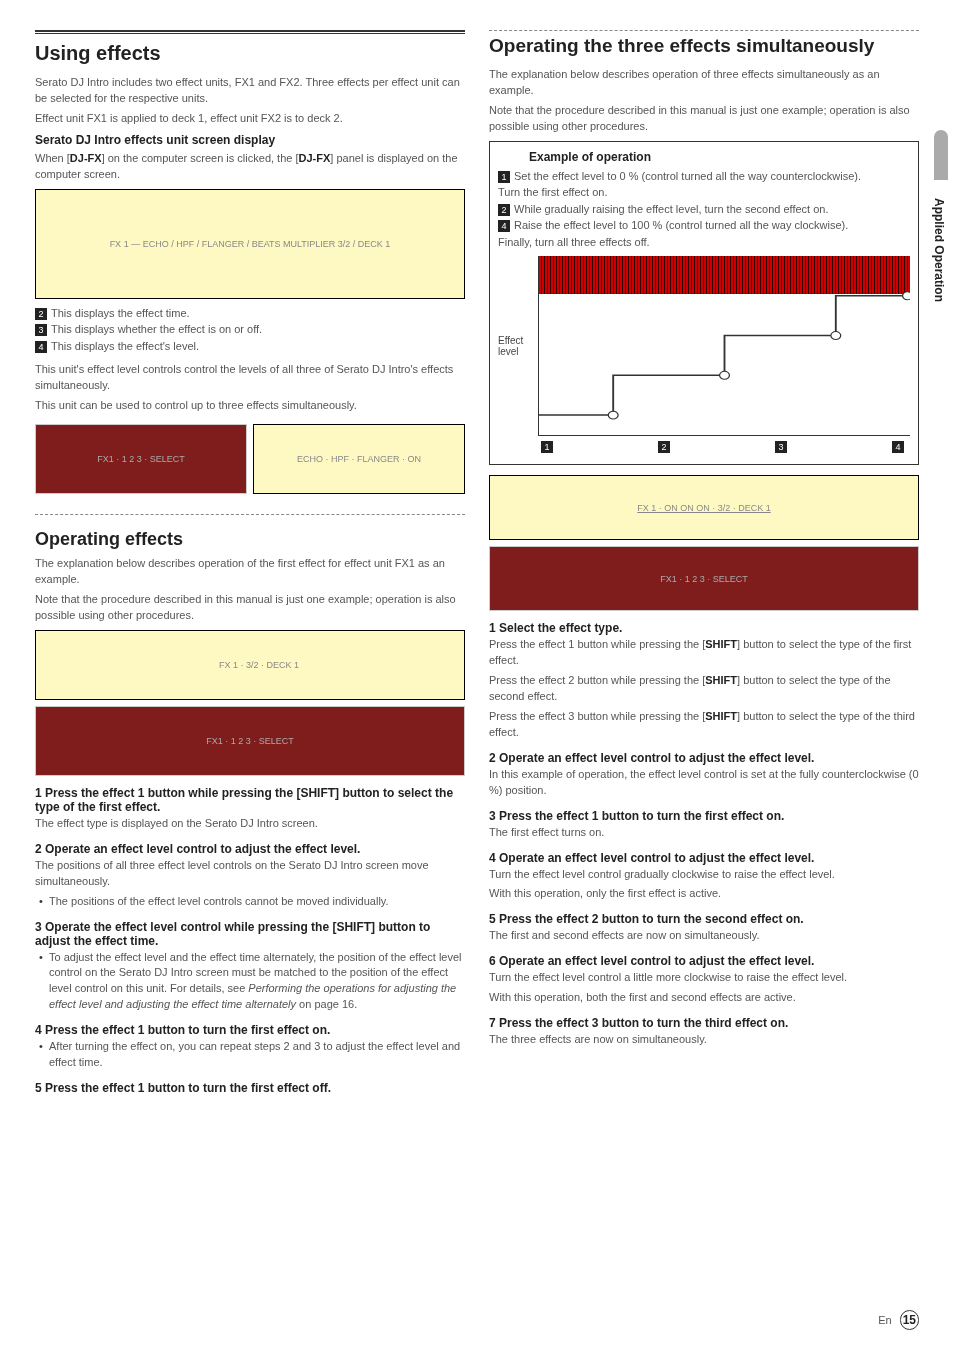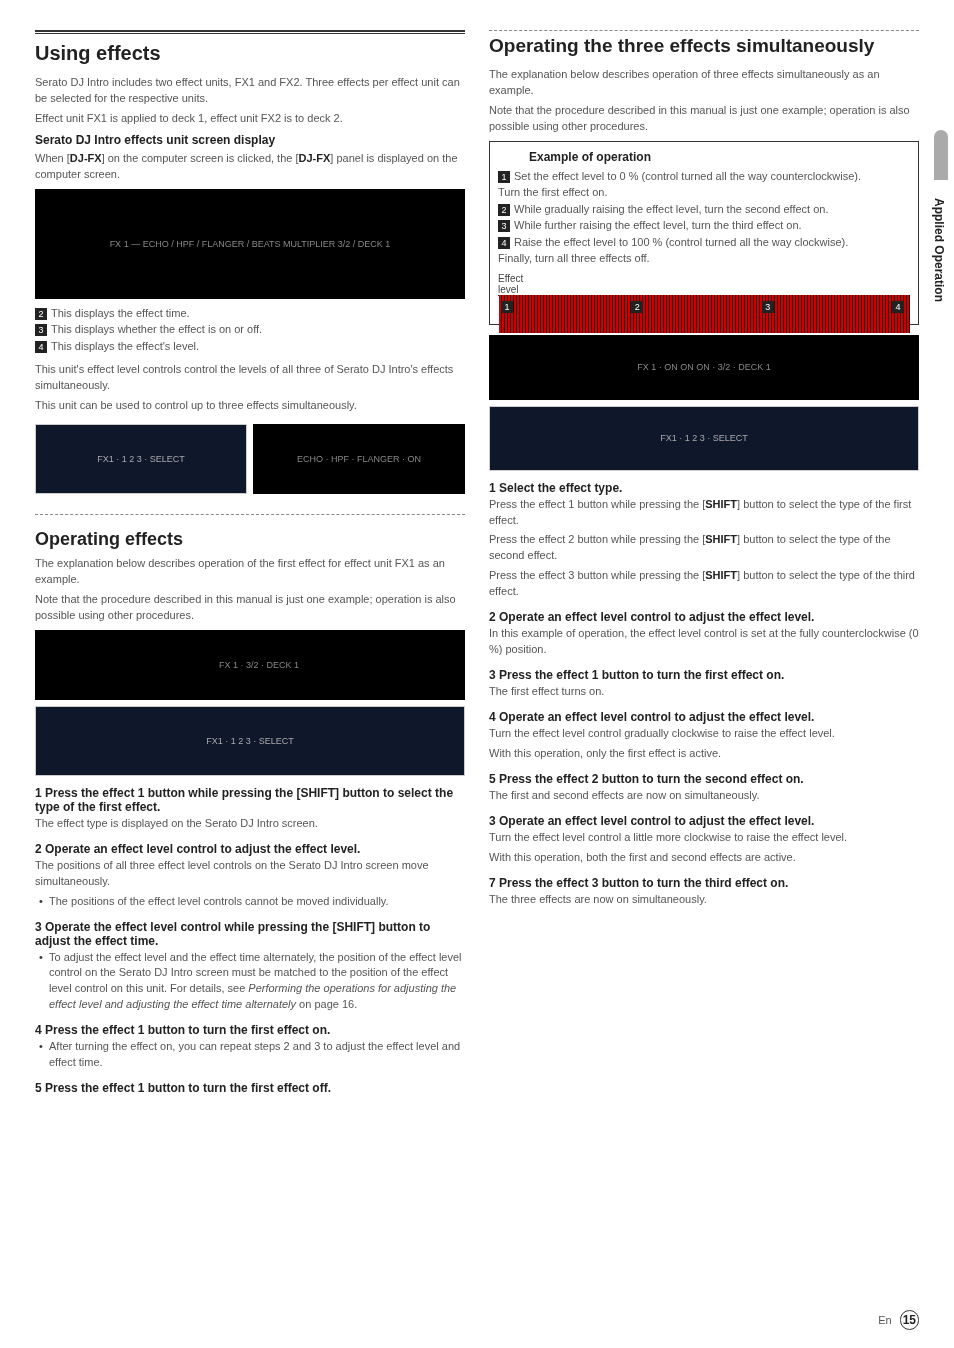--- a/index.html
+++ b/index.html
@@ -20,25 +20,25 @@
   h2 { font-size: 12px; font-weight: bold; color: #222; margin: 6px 0 4px; }
   h3 { font-size: 18px; font-weight: bold; color: #222; margin: 8px 0 6px; }
   .dashed-top { border-top: 1px dashed #888; padding-top: 6px; margin-top: 14px; }
   p { line-height: 1.45; margin-bottom: 4px; }
   .step { font-size: 12px; font-weight: bold; color: #222; margin-top: 10px; margin-bottom: 2px; }
   .bullet { padding-left: 14px; position: relative; line-height: 1.45; margin-bottom: 4px; }
   .bullet::before { content: "•"; position: absolute; left: 4px; color: #333; }
   .numbox { display: inline-block; background: #222; color:#fff; font-size:9px; line-height:12px; width:12px; height:12px; text-align:center; margin-right:4px; vertical-align:middle; }
   .numlist-row { line-height: 1.5; }
   .imgph {
-    background: #000000; border: 1px solid #000; width: 100%;
+    background: #fef9c3; border: 1px solid #000; width: 100%;
     display:flex; align-items:center; justify-content:center;
     color:#888; font-size:9px; margin: 6px 0;
   }
-  .imgph.light { background:#0f172a; color:#aaa; border-color:#ccc; }
+  .imgph.light { background:#7f1d1d; color:#aaa; border-color:#ccc; }
   .example-box { border:1px solid #333; padding:8px; margin-top:6px; }
   .example-box h4 { font-size:12px; font-weight:bold; color:#222; margin-bottom:4px;padding-left:31px; }
   .sidetab {
     position:absolute; right:6px; top:190px;
     writing-mode: vertical-rl; text-orientation: mixed;
     font-weight:bold; font-size:12px; color:#222; padding:8px 2px;
   }
   .sidetab-pill { position:absolute; right:6px; top:130px;
     width:14px; height:50px; background:#aaa; border-radius:7px 7px 0 0; }
   .footer { position:absolute; bottom:18px; right:35px; display:flex; align-items:center; gap:8px; font-size:11px;margin-left:40px; }
@@ -109,25 +109,24 @@
     <div style="border-top:1px dashed #888; height:1px; margin-bottom:4px;"></div>
     <h1 style="font-size:19px; line-height:1.15;">Operating the three effects simultaneously</h1>
     <p>The explanation below describes operation of three effects simultaneously as an example.</p>
     <p>Note that the procedure described in this manual is just one example; operation is also possible using other procedures.</p>
 
     <div class="example-box">
       <h4>Example of operation</h4>
       <div class="numlist-row" style="white-space:pre-line;"><span class="numbox">1</span><span>Set the effect level to 0 % (control turned all the way counterclockwise).
 Turn the first effect on.</span></div>
       <div class="numlist-row"><span class="numbox">2</span><span>While gradually raising the effect level, turn the second effect on.</span></div>
-      <div class="numlist-row"><span class="numbox">3</span><span>While further raising the effect level, turn the third effect on.</span></div>
       <div class="numlist-row" style="white-space:pre-line;"><span class="numbox">4</span><span>Raise the effect level to 100 % (control turned all the way clockwise).
 Finally, turn all three effects off.</span></div>
 
-      <div style="display:flex; align-items:stretch; margin-top:6px;flex-direction:column;">
+      <div style="display:flex; align-items:stretch; margin-top:6px;">
         <div style="writing-mode:horizontal-tb; font-size:10px; color:#444; width:40px; display:flex; align-items:center;">Effect level</div>
         <div style="flex:1; height:180px; position:relative; border-left:1px solid #333; border-bottom:1px solid #333;">
 
           <div style="position:absolute; left:0; right:0; top:0; height:38px; background:repeating-linear-gradient(90deg,#c00 0,#c00 2px,#300 2px,#300 3px);"></div>
 
           <svg viewBox="0 0 300 180" preserveAspectRatio="none" style="position:absolute;inset:0;width:100%;height:100%;">
             <polyline points="0,160 60,160 60,120 150,120 150,80 240,80 240,40 300,40" fill="none" stroke="#333" stroke-width="1.5"></polyline>
             <circle cx="60" cy="160" r="4" fill="#fff" stroke="#333"></circle>
             <circle cx="150" cy="120" r="4" fill="#fff" stroke="#333"></circle>
             <circle cx="240" cy="80" r="4" fill="#fff" stroke="#333"></circle>
@@ -138,42 +137,42 @@
             <span class="numbox">1</span>
             <span class="numbox">2</span>
             <span class="numbox">3</span>
             <span class="numbox">4</span>
           </div>
         </div>
       </div>
       <div style="height:20px;"></div>
     </div>
 
-    <div class="imgph" style="height:65px; margin-top:10px;">FX 1 · ON ON ON · 3/2 · DECK 1</div>
+    <div class="imgph" style="height:65px; margin-top:10px;text-decoration:underline;">FX 1 · ON ON ON · 3/2 · DECK 1</div>
     <div class="imgph light" style="height:65px;">FX1 · 1 2 3 · SELECT</div>
 
     <div class="step">1   Select the effect type.</div>
     <p>Press the effect 1 button while pressing the [<b>SHIFT</b>] button to select the type of the first effect.</p>
     <p>Press the effect 2 button while pressing the [<b>SHIFT</b>] button to select the type of the second effect.</p>
     <p>Press the effect 3 button while pressing the [<b>SHIFT</b>] button to select the type of the third effect.</p>
 
     <div class="step">2   Operate an effect level control to adjust the effect level.</div>
     <p>In this example of operation, the effect level control is set at the fully counterclockwise (0 %) position.</p>
 
     <div class="step">3   Press the effect 1 button to turn the first effect on.</div>
     <p>The first effect turns on.</p>
 
     <div class="step">4   Operate an effect level control to adjust the effect level.</div>
     <p>Turn the effect level control gradually clockwise to raise the effect level.</p>
     <p>With this operation, only the first effect is active.</p>
 
     <div class="step">5   Press the effect 2 button to turn the second effect on.</div>
     <p>The first and second effects are now on simultaneously.</p>
 
-    <div class="step">3   Operate an effect level control to adjust the effect level.</div>
+    <div class="step">6   Operate an effect level control to adjust the effect level.</div>
     <p>Turn the effect level control a little more clockwise to raise the effect level.</p>
     <p>With this operation, both the first and second effects are active.</p>
 
     <div class="step">7   Press the effect 3 button to turn the third effect on.</div>
     <p>The three effects are now on simultaneously.</p>
   </div>
 </div>
 
 <div class="footer">
   <span>En</span>

